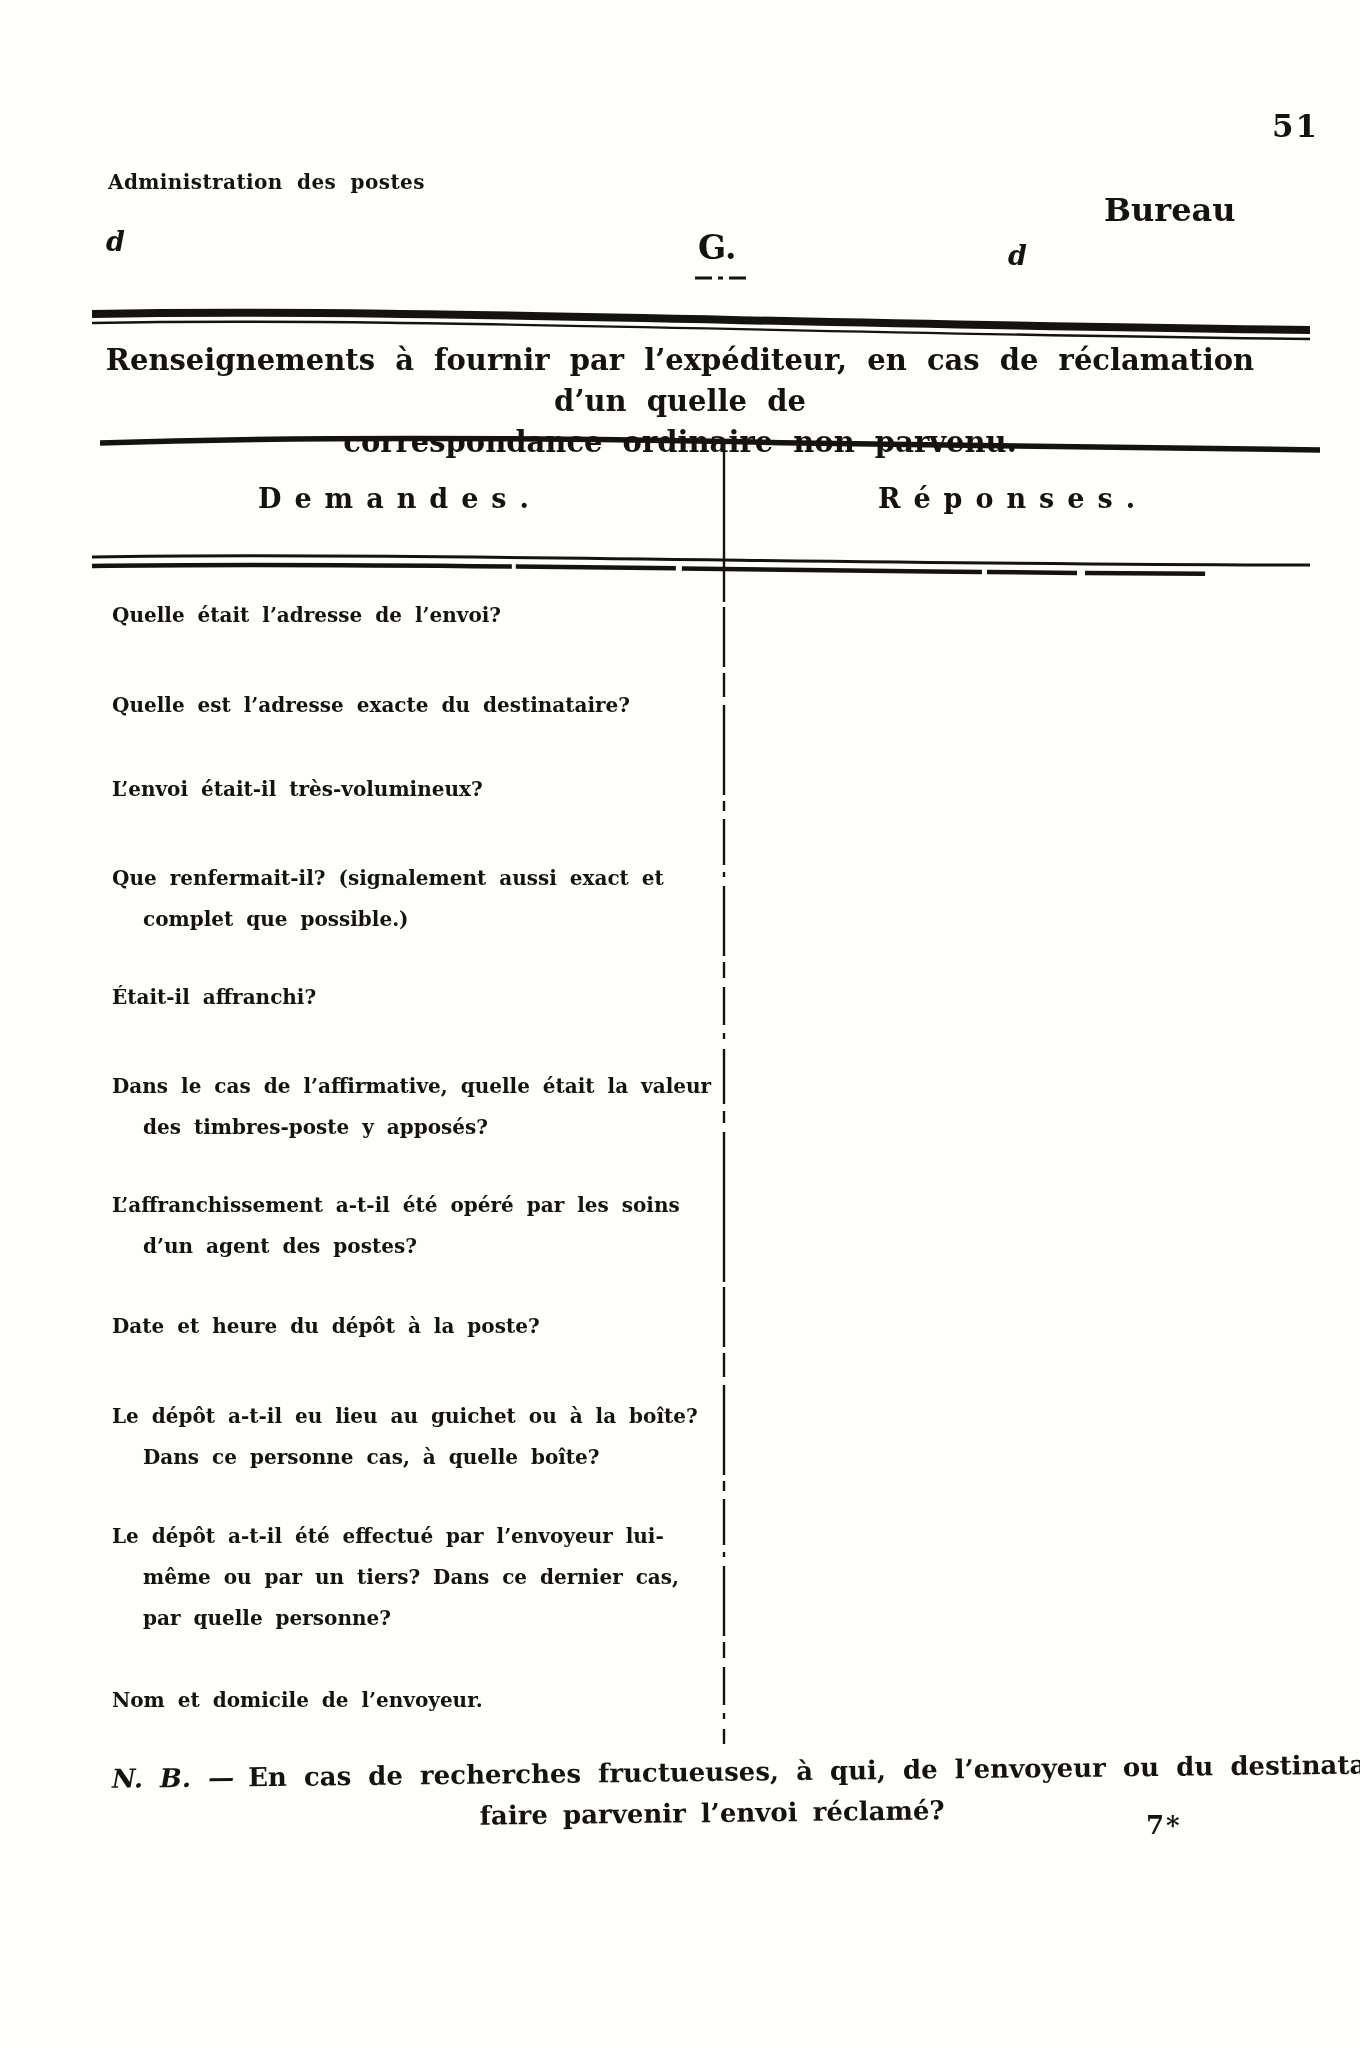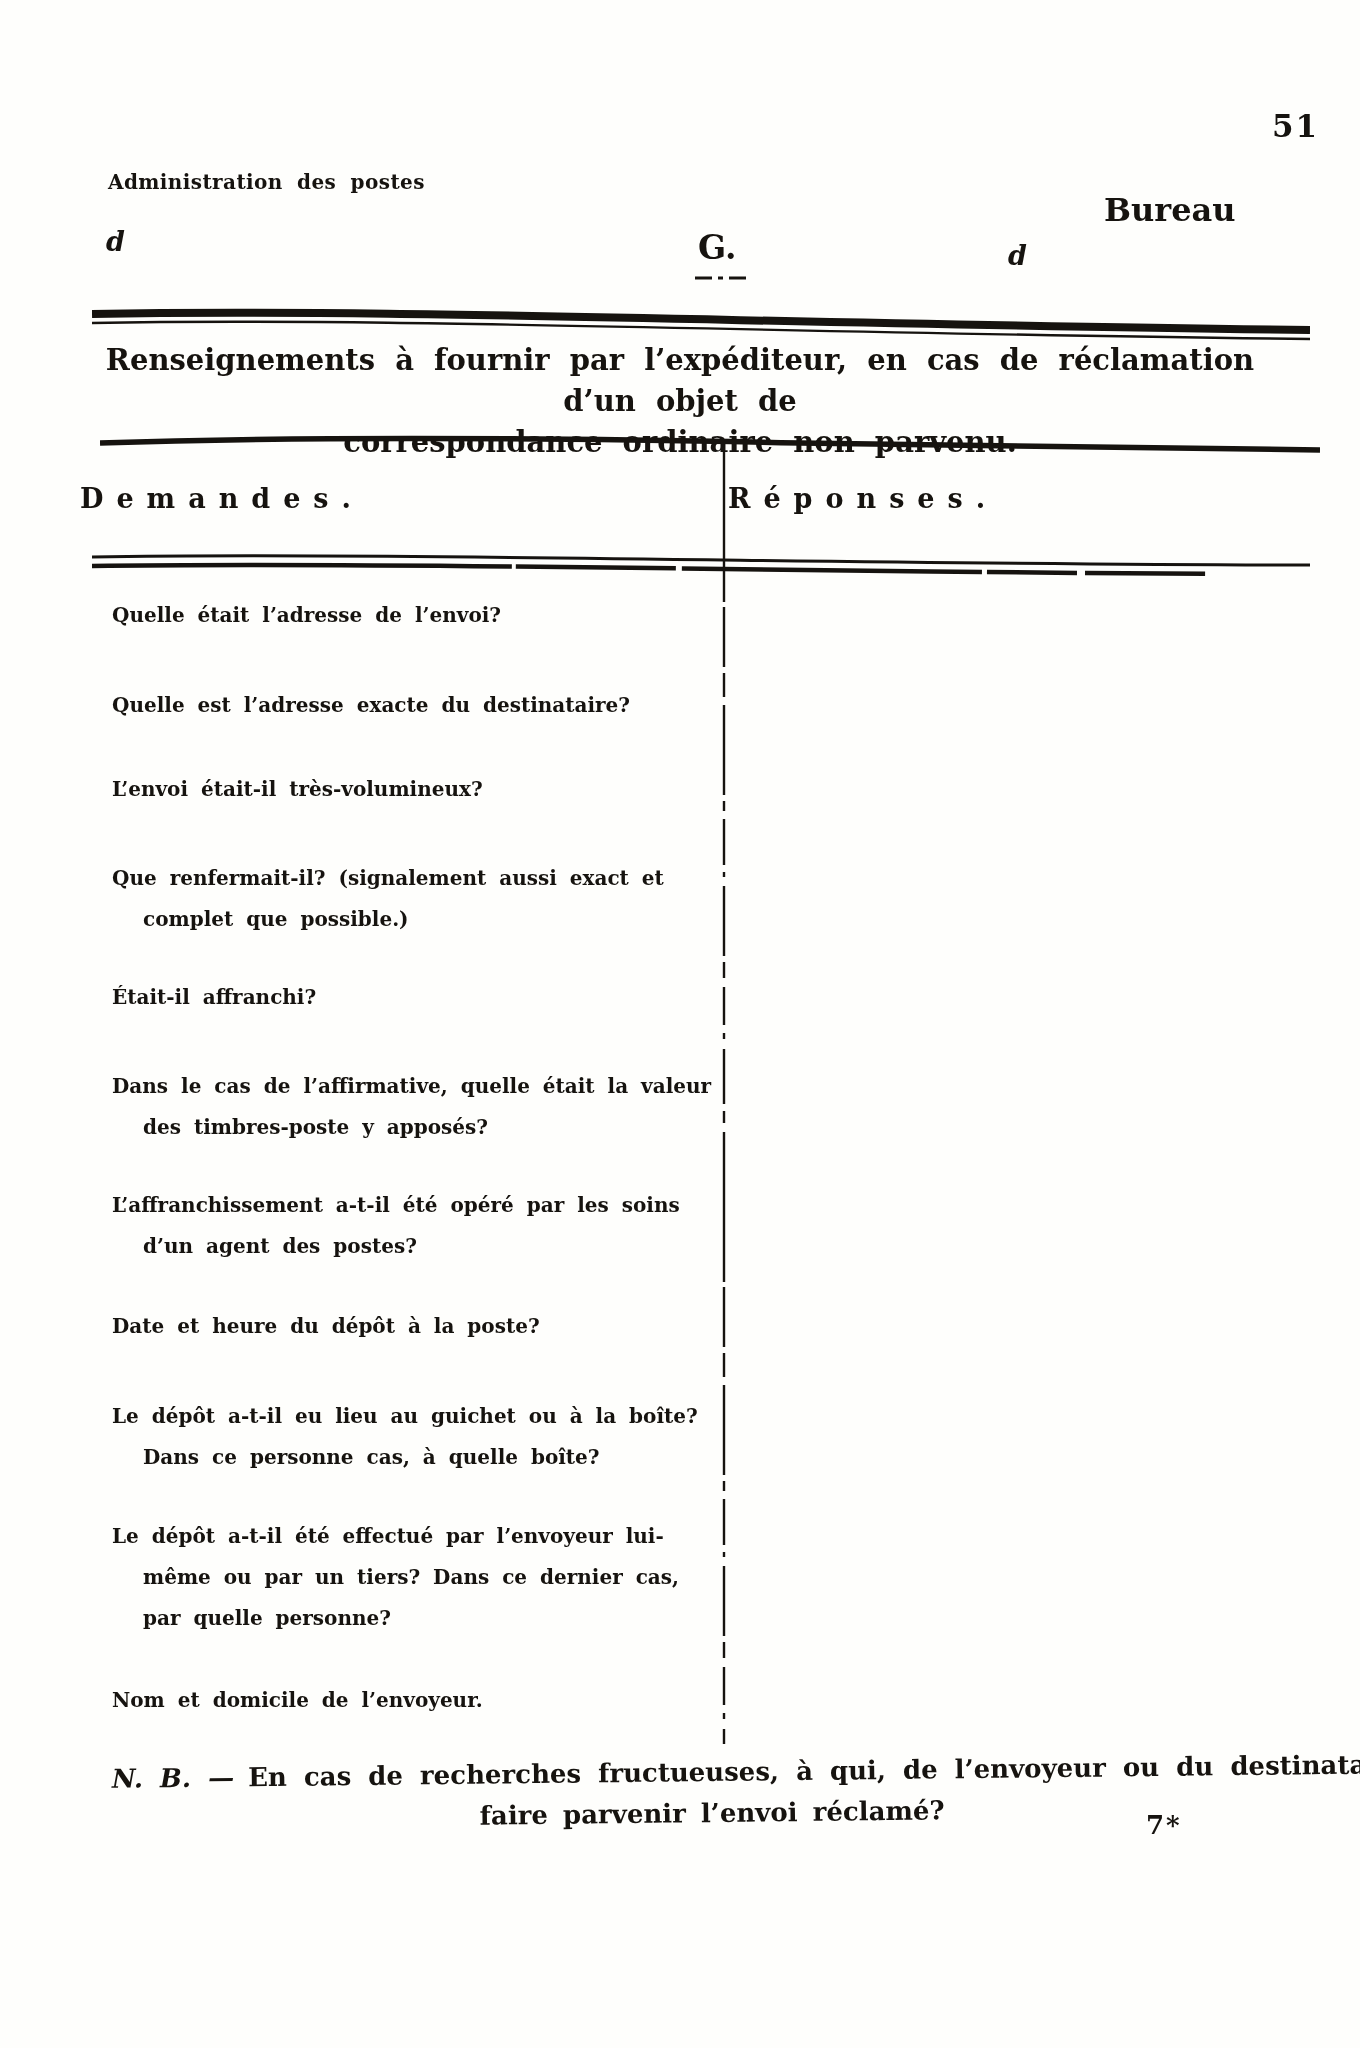--- a/index.html
+++ b/index.html
@@ -22,21 +22,21 @@
   .d-left{left:106px;top:226px;}
   .d-right{left:1008px;top:240px;}
   .gletter{left:698px;top:228px;font-size:33px;font-weight:bold;}
   
   .title{
     left:90px;top:340px;width:1180px;
     text-align:center;font-size:29px;font-weight:bold;
     word-spacing:10px;line-height:41px;
   }
   
-  .colhead{top:483px;text-align:left;font-size:27px;font-weight:bold;letter-spacing:13px;}
+  .colhead{top:483px;text-align:center;font-size:27px;font-weight:bold;letter-spacing:13px;}
   .colhead.left{left:80px;width:640px;}
   .colhead.right{left:728px;width:570px;}
   
   .q{
     left:112px;width:616px;
     font-size:20px;font-weight:bold;
     word-spacing:6px;line-height:41px;
     white-space:nowrap;
   }
   .q .cont{padding-left:31px;}
@@ -68,21 +68,21 @@
     <line x1="1" y1="4" x2="55" y2="4" stroke="#16130f" stroke-width="3" stroke-dasharray="17 6 5 6"></line>
   </svg>
   <div class="abs dblank d-right">d</div>
 
   <svg class="abs rule" style="left:92px;top:302px;" width="1218" height="44" viewBox="0 0 1218 44">
     <path d="M0,12 C 300,6 680,22 1218,28" fill="none" stroke="#16130f" stroke-width="8"></path>
     <path d="M0,21 C 300,15 680,31 1218,37" fill="none" stroke="#16130f" stroke-width="2.4"></path>
   </svg>
 
   <div class="abs title">
-    <div>Renseignements à fournir par l’expéditeur, en cas de réclamation d’un objet de</div>
+    <div>Renseignements à fournir par l’expéditeur, en cas de réclamation d’un quelle de</div>
     <div>correspondance ordinaire non parvenu.</div>
   </div>
 
   <svg class="abs rule" style="left:100px;top:432px;" width="1220" height="22" viewBox="0 0 1220 22">
     <path d="M0,11 C 180,5 420,5 700,11 C 900,15 1100,17 1220,18" fill="none" stroke="#16130f" stroke-width="5.5"></path>
   </svg>
 
   <div class="abs colhead left">Demandes.</div>
   <div class="abs colhead right">Réponses.</div>
 

